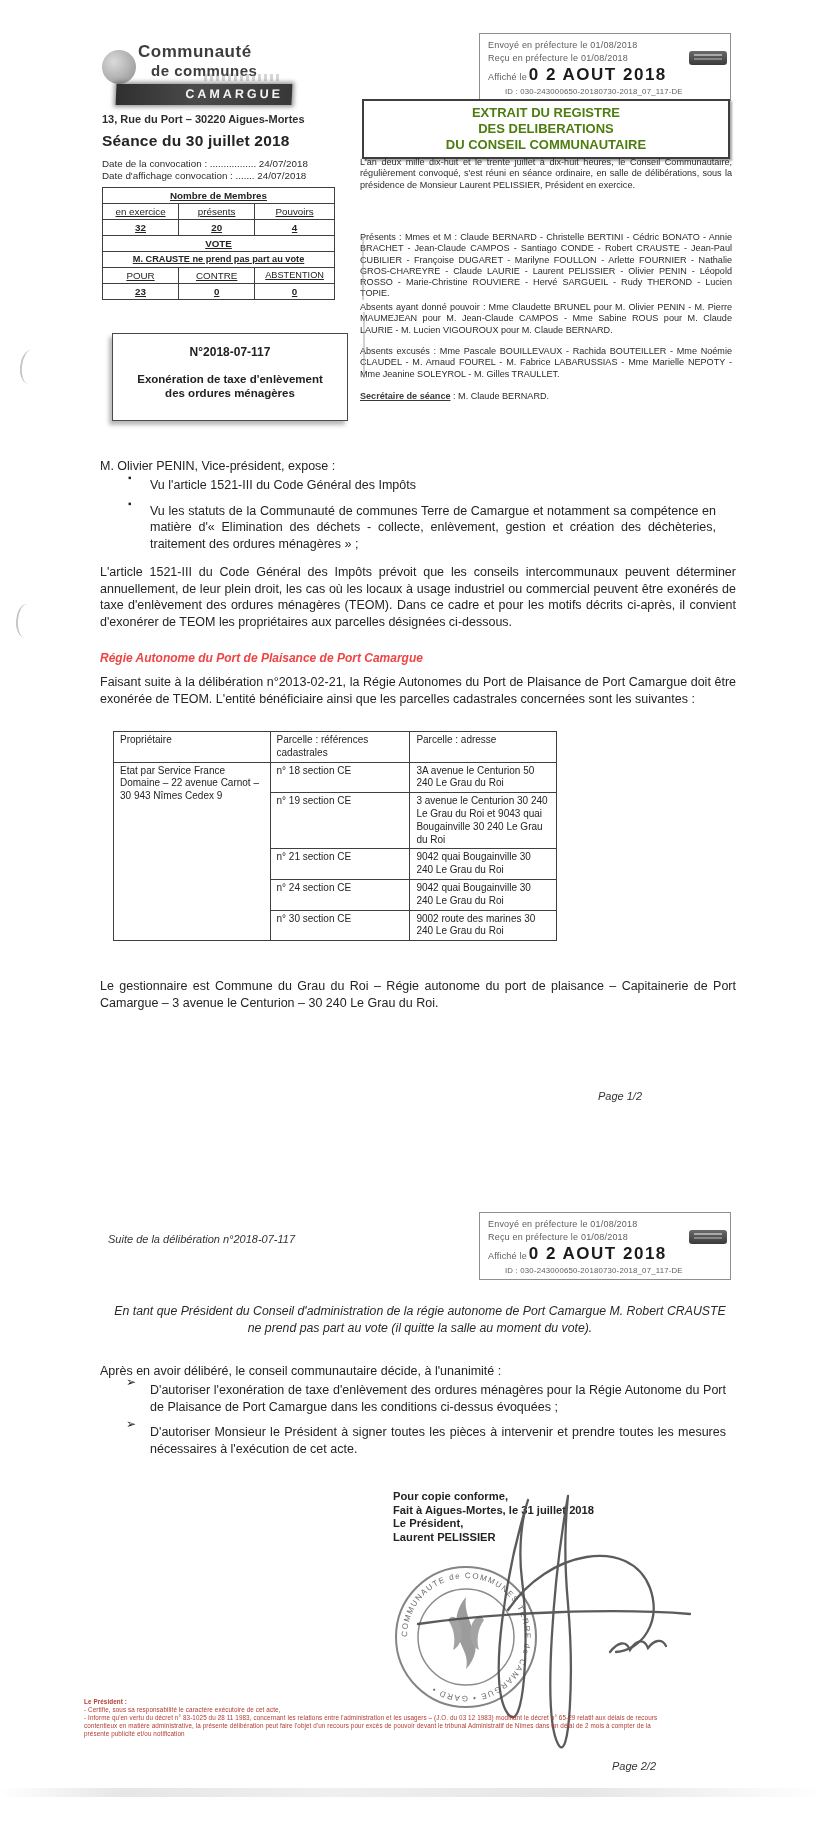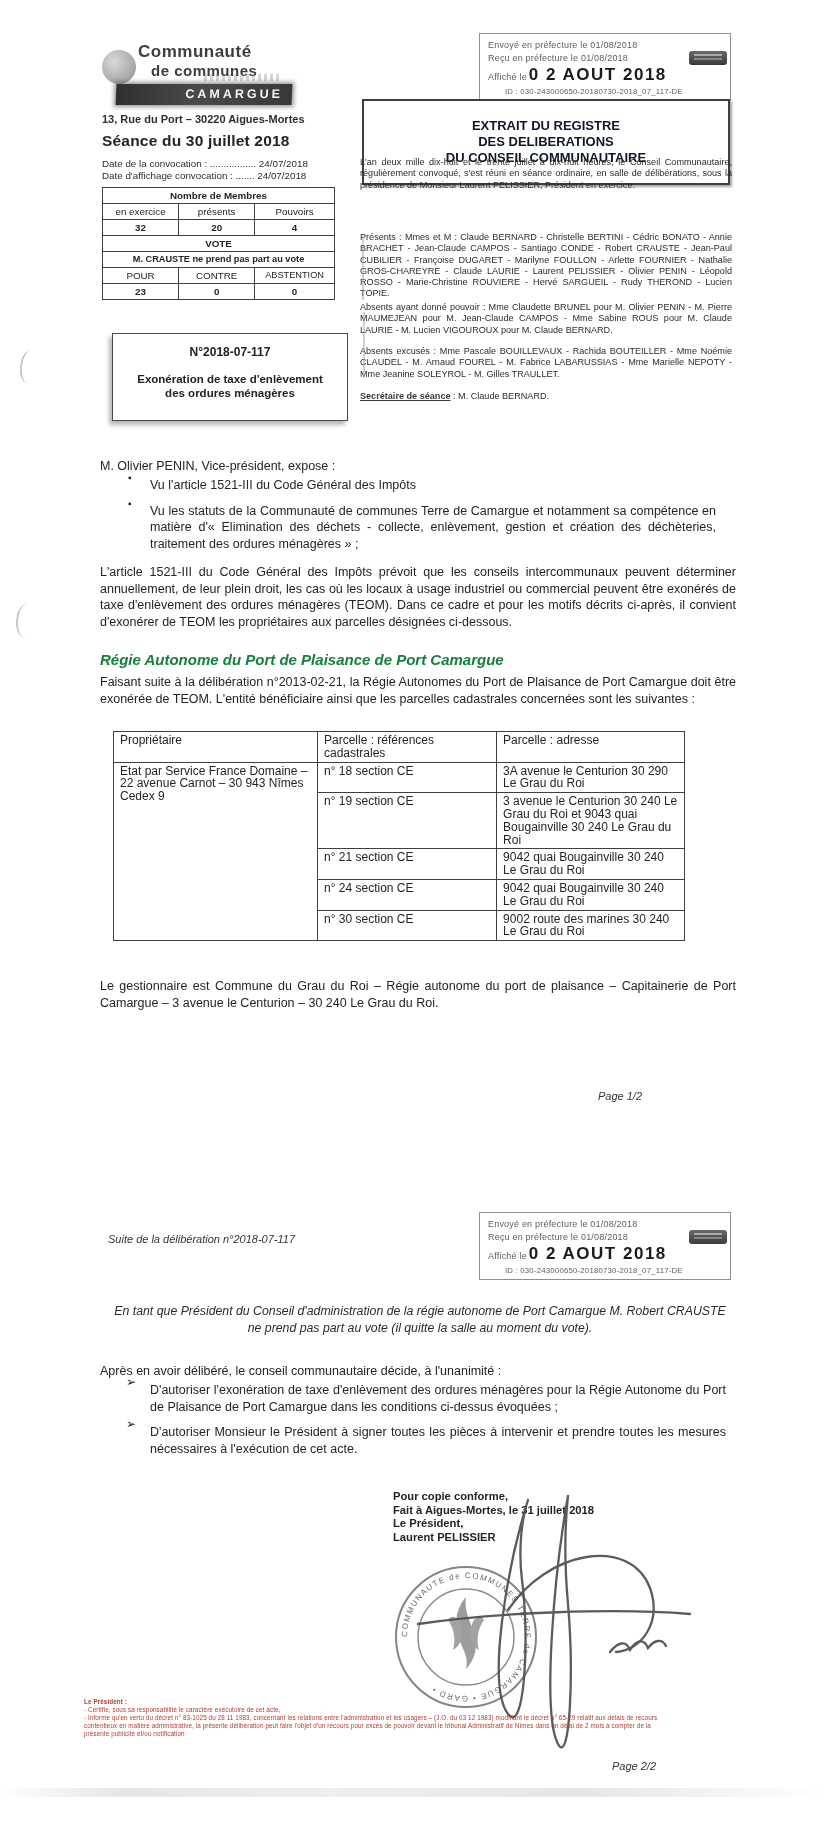--- a/index.html
+++ b/index.html
@@ -36,22 +36,22 @@
   .stampdate-row{margin-top:1px;white-space:nowrap;}
   .stampdate{font-size:17px;font-weight:bold;color:#1b1b1b;letter-spacing:1.5px;margin-left:2px;}
   .stampid{font-size:7.8px;color:#5e5e5e;letter-spacing:.2px;margin-top:2px;margin-left:17px;}
   .stampbadge{position:absolute;right:3px;top:17px;width:38px;height:14px;border-radius:3px;
     background:linear-gradient(#6a6a6a,#3a3a3a);}
   .stampbadge i{display:block;height:2px;background:#bdbdbd;margin:3px 5px 2px 5px;opacity:.8;}
   .stampbadge i+i{margin-top:2px;opacity:.5;}
 
   
   .titlebox{width:368px;border:2px solid #3e3e3e;box-shadow:2px 2px 2px rgba(0,0,0,.35);
-    text-align:center;font-weight:bold;font-size:13px;line-height:16px;color:#0f172a;
-    padding:17px 4px;box-sizing:border-box;background:#fff;}
+    text-align:center;font-weight:bold;font-size:13px;line-height:16px;color:#4d7c0f;
+    padding:4px 4px;box-sizing:border-box;background:#fff;}
 
   
   .seance{font-size:15.5px;font-weight:bold;color:#242424;letter-spacing:.2px;text-align:right;}
   .datesline{font-size:9.8px;color:#2b2b2b;line-height:12px;}
   table.members{border-collapse:collapse;width:233px;font-size:9.8px;color:#242424;}
   table.members td,table.members th{border:1.4px solid #3f3f3f;text-align:center;
     padding:1px 2px;line-height:13px;}
   table.members .small{font-size:9.2px;}
   .delibbox{width:236px;height:88px;border:1.5px solid #4a4a4a;background:#fff;
     box-shadow:-3px 4px 4px rgba(0,0,0,.28);text-align:center;box-sizing:border-box;}
@@ -60,23 +60,23 @@
 
   
   .rcol{width:372px;font-size:9.1px;line-height:11.3px;color:#2b2b2b;}
   .secr-label{font-weight:bold;text-decoration:underline;color:#3a3a3a;}
 
   
   .bodytxt{font-size:12.5px;line-height:16.5px;color:#242424;margin-top:7px;}
   .bullet-row{display:flex;margin-bottom:2px;}
   .bullet-mark{width:22px;flex:none;font-size:10px;padding-top:2px;}
   .arrow-mark{width:24px;flex:none;font-size:12px;}
-  .regie-h{font-size:15px;font-weight:bold;font-style:italic;color:#15803d;}
-
-  table.parcelles{border-collapse:collapse;width:572px;font-size:12px;line-height:12.8px;color:#242424;}
+  .regie-h{font-size:12px;font-weight:bold;font-style:italic;color:#ef4444;}
+
+  table.parcelles{border-collapse:collapse;width:444px;font-size:10px;line-height:12.8px;color:#242424;}
   table.parcelles td,table.parcelles th{border:1.2px solid #3f3f3f;padding:2px 6px;
     vertical-align:top;text-align:left;font-weight:normal;}
   .pagelabel{font-size:11px;font-style:italic;color:#333;}
 
   
   .note-center{width:620px;text-align:center;font-style:italic;font-size:12.3px;line-height:16.5px;color:#2a2a2a;}
   .sigblock{font-size:11.2px;font-weight:bold;line-height:13.5px;color:#232323;}
   .footnote{width:655px;color:#b23b31;font-size:6.3px;line-height:8px;letter-spacing:.1px;}
 
   
@@ -113,21 +113,21 @@
   <div class="abs titlebox" style="left:362px;top:99px;">
     <div>EXTRAIT DU REGISTRE</div>
     <div>DES DELIBERATIONS</div>
     <div>DU CONSEIL COMMUNAUTAIRE</div>
   </div>
 
   <div class="abs seance" style="left:102px;top:132px;">Séance du 30 juillet 2018</div>
   <div class="abs datesline" style="left:102px;top:158px;">Date de la convocation : ................. 24/07/2018</div>
   <div class="abs datesline" style="left:102px;top:170px;">Date d'affichage convocation : ....... 24/07/2018</div>
 
-  <table class="abs members" style="left:102px;top:187px;">
+  <table class="abs members" style="left:102px;top:187px;text-decoration:underline;">
     <tbody>
         <tr>
           <th colspan="3">Nombre de Membres</th>
         </tr>
     <tr>
       <td style="width:78px;">en exercice</td>
       <td style="width:77px;">présents</td>
       <td style="width:78px;">Pouvoirs</td>
     </tr>
     <tr class="b">
@@ -191,21 +191,21 @@
   <table class="abs parcelles" style="left:113px;top:731px;">
     <tbody>
         <tr>
       <th style="width:197px;">Propriétaire</th>
       <th style="width:171px;">Parcelle : références cadastrales</th>
       <th style="width:180px;">Parcelle : adresse</th>
     </tr>
     <tr>
       <td rowspan="5">Etat par Service France Domaine – 22 avenue Carnot – 30 943 Nîmes Cedex 9</td>
       <td>n° 18 section CE</td>
-      <td>3A avenue le Centurion 30 290 Le Grau du Roi</td>
+      <td>3A avenue le Centurion 50 240 Le Grau du Roi</td>
     </tr>
     <tr>
       <td>n° 19 section CE</td>
       <td>3 avenue le Centurion 30 240 Le Grau du Roi et 9043 quai Bougainville 30 240 Le Grau du Roi</td>
     </tr>
     <tr>
       <td>n° 21 section CE</td>
       <td>9042 quai Bougainville 30 240 Le Grau du Roi</td>
     </tr>
     <tr>

